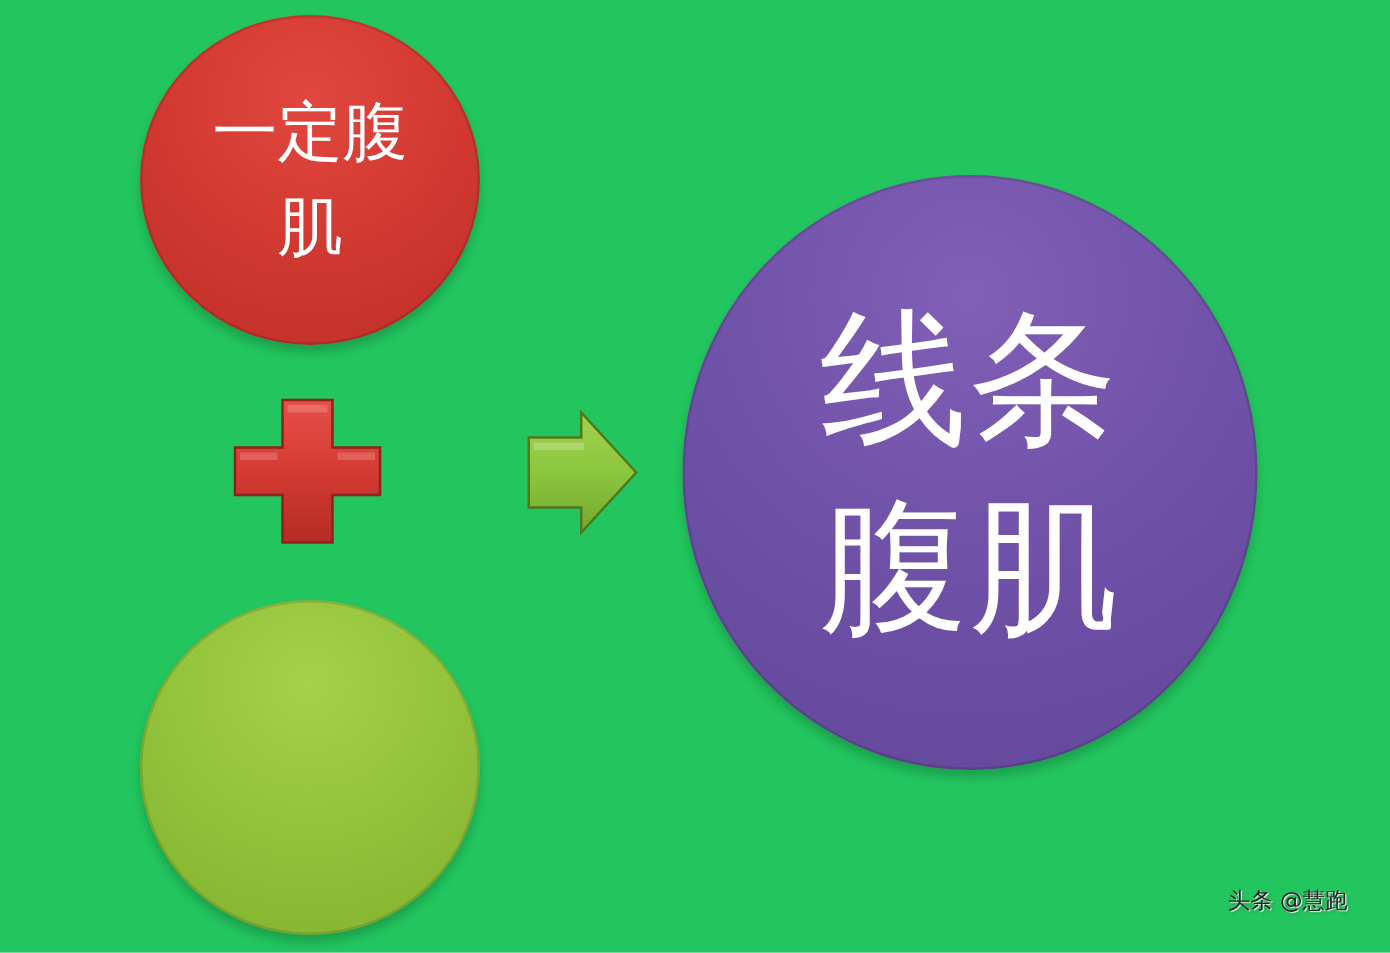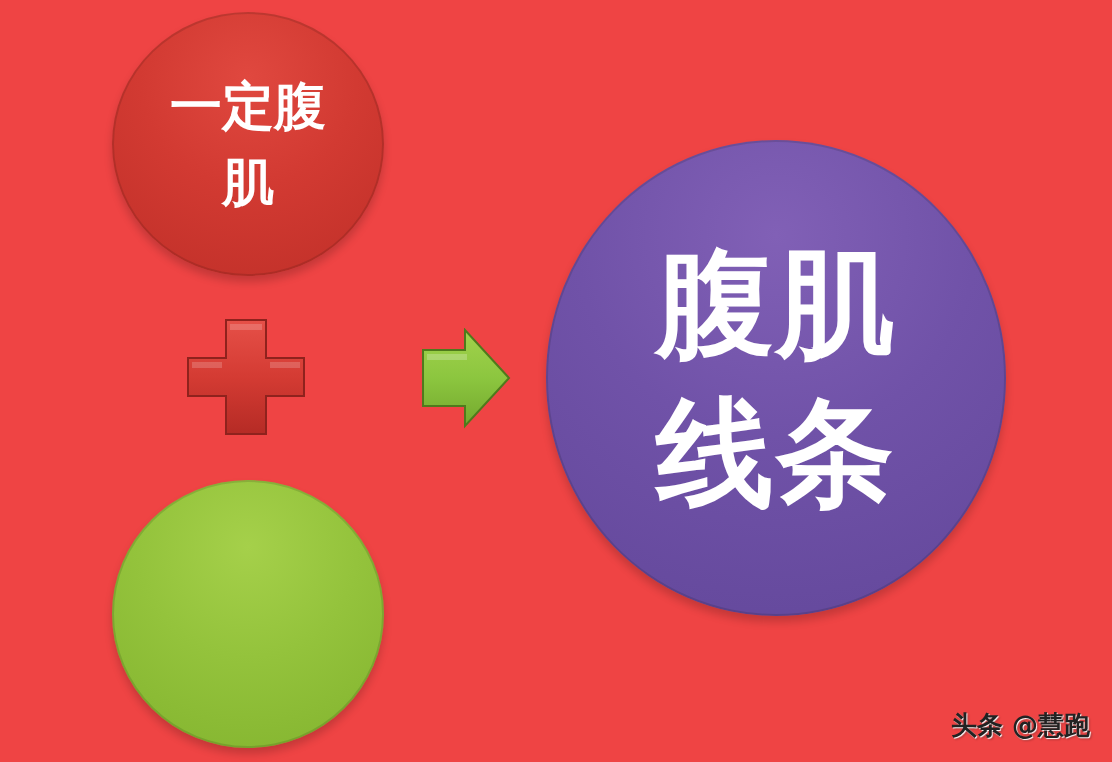--- a/index.html
+++ b/index.html
@@ -2,21 +2,21 @@
 <html><head>
 <meta charset="utf-8">
 <style>
   html, body { margin: 0; padding: 0; }
   body {
     width: 1112px; height: 762px; overflow: hidden;
     background: #ffffff;
     position: relative;
     font-family: "DejaVu Sans", "Liberation Sans", sans-serif;
   }
-  .canvas { position: absolute; inset: 0; background: #ef4444; font-weight: bold; }
+  .canvas { position: absolute; inset: 0; background: #22c55e; }
   .circle {
     position: absolute; border-radius: 50%;
     display: flex; flex-direction: column; align-items: center; justify-content: center;
     color: #ffffff; text-align: center;
     box-shadow: 0 6px 8px rgba(0,0,0,0.18), inset 0 0 0 2px rgba(0,0,0,0.12);
   }
   .circle .line { display: block; white-space: nowrap; }
   .red-circle {
     left: 112px; top: 12px; width: 272px; height: 264px;
     background: radial-gradient(circle at 50% 25%, #e0483f 0%, #d23a32 45%, #bf2f28 100%);
@@ -28,22 +28,22 @@
   }
   .green-circle .line { font-size: 52px; line-height: 72px; }
   .purple-circle {
     left: 546px; top: 140px; width: 460px; height: 476px;
     background: radial-gradient(circle at 50% 20%, #8160b6 0%, #7052a8 45%, #62479a 100%);
   }
   .purple-circle .line { font-size: 118px; line-height: 150px; letter-spacing: 2px; }
   .plus { position: absolute; left: 186px; top: 318px; width: 120px; height: 118px; }
   .arrow { position: absolute; left: 421px; top: 328px; width: 90px; height: 104px; }
   .watermark {
-    position: absolute; right: 22px; top: 708px;
-    font-size: 26px; color: #222;
+    position: absolute; right: 34px; top: 708px;
+    font-size: 18px; color: #222;
     text-shadow: 1px 1px 1px #ffffff, 2px 2px 2px rgba(0,0,0,0.25);
   }
 </style>
 </head>
 <body>
 
 <div class="canvas">
 
   <div class="circle red-circle">
     <span class="line">一定腹</span>
@@ -71,18 +71,18 @@
       </linearGradient>
     </defs>
     <path d="M2 22 H44 V2 L88 50 L44 98 V78 H2 Z" fill="url(#arrowGrad)" stroke="#4f7a1c" stroke-width="2"></path>
     <path d="M6 26 H46 V32 H6 Z" fill="#ffffff" opacity="0.22"></path>
   </svg>
 
   <div class="circle green-circle">
   </div>
 
   <div class="circle purple-circle">
+    <span class="line">线条</span>
     <span class="line">腹肌</span>
-    <span class="line">线条</span>
   </div>
 
   <div class="watermark">头条 @慧跑</div>
 </div>
 
 </body></html>

